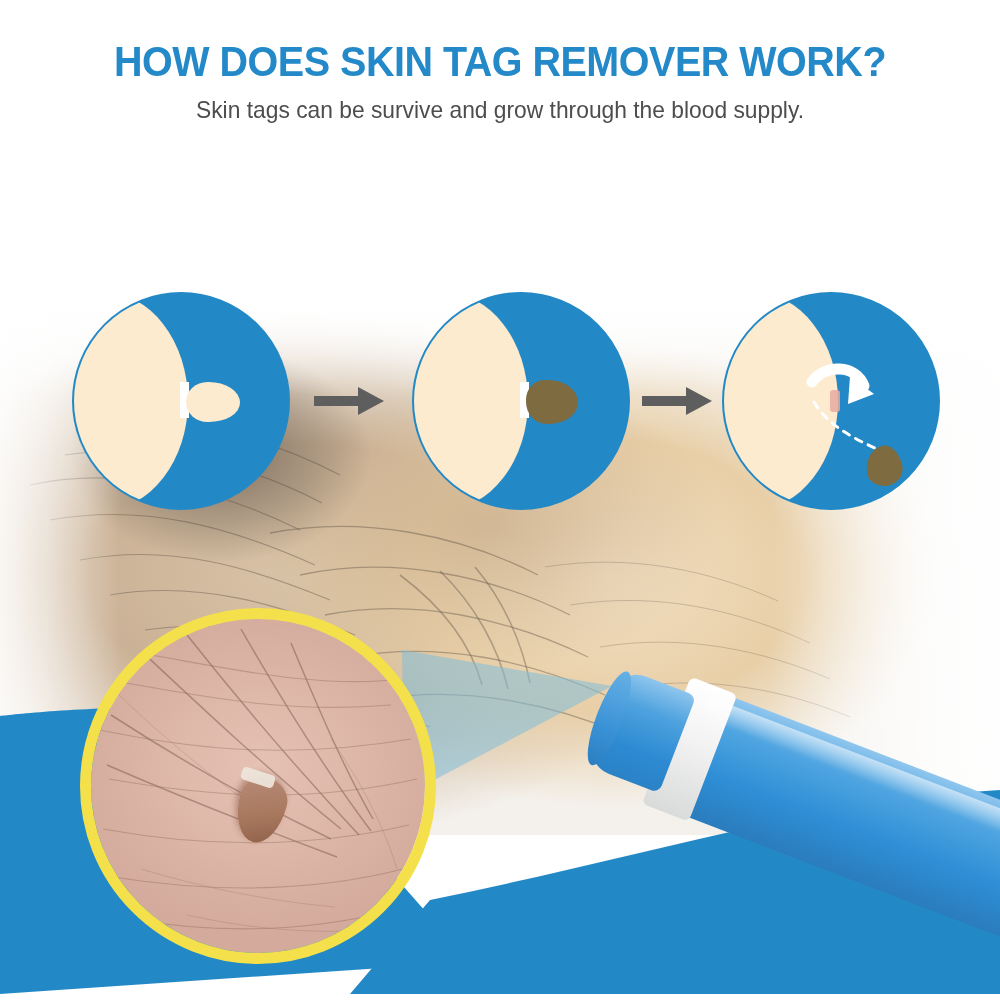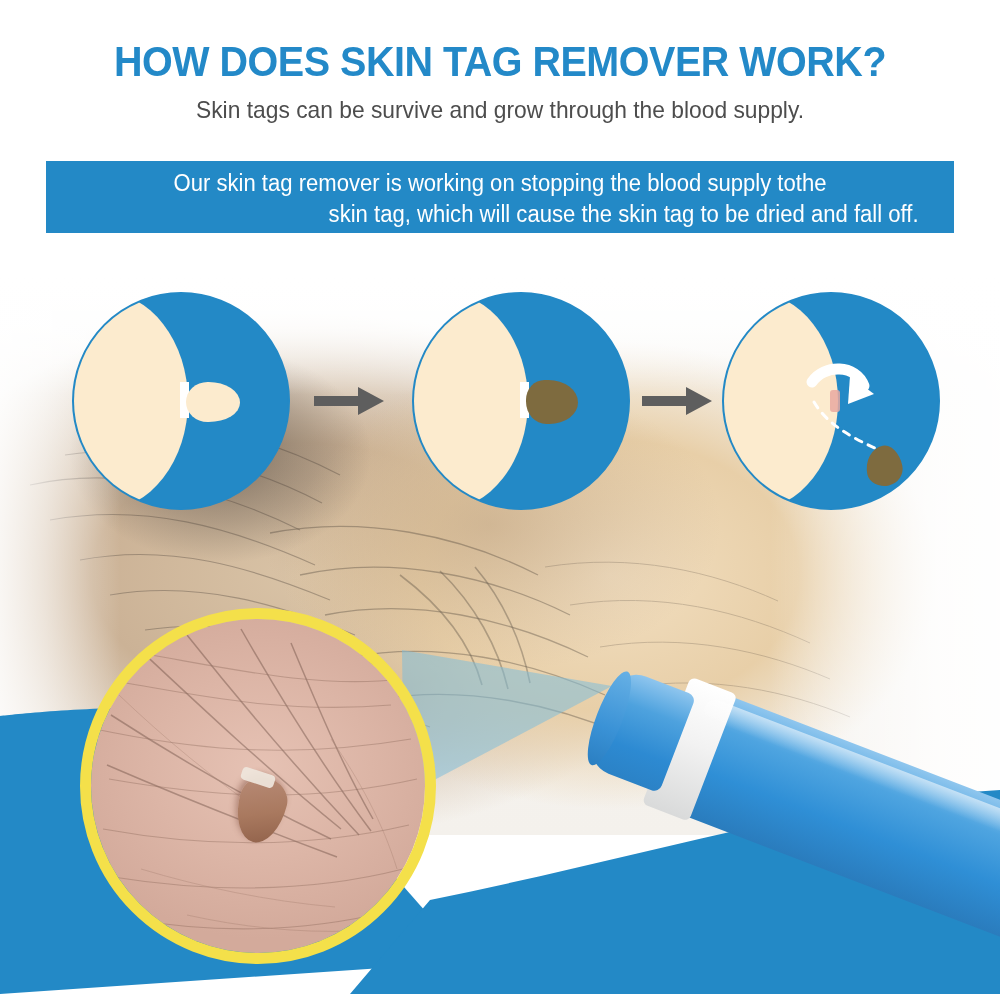--- a/index.html
+++ b/index.html
@@ -207,24 +207,20 @@
   }
 </style>
 </head>
 <body>
 
 <div id="page">
 
   <div class="title">HOW DOES SKIN TAG REMOVER WORK?</div>
   <div class="subtitle">Skin tags can be survive and grow through the blood supply.</div>
 
-  <div class="banner">
-    <div class="banner-line l1">Our skin tag remover is working on stopping the blood supply tothe</div>
-    <div class="banner-line l2">skin tag, which will cause the skin tag to be dried and fall off.</div>
-  </div>
 
   <div class="photo-area">
     <div class="arm">
       <svg class="hair" viewBox="0 0 1060 560" preserveAspectRatio="none">
         <g stroke="#4a4039" stroke-width="1.1" fill="none" opacity="0.55">
           <path d="M60 210 C150 190 250 215 330 255"></path>
           <path d="M80 245 C175 228 260 252 345 290"></path>
           <path d="M110 285 C200 268 280 292 360 325"></path>
           <path d="M140 320 C230 305 310 330 385 360"></path>
           <path d="M175 355 C260 342 340 364 410 392"></path>

